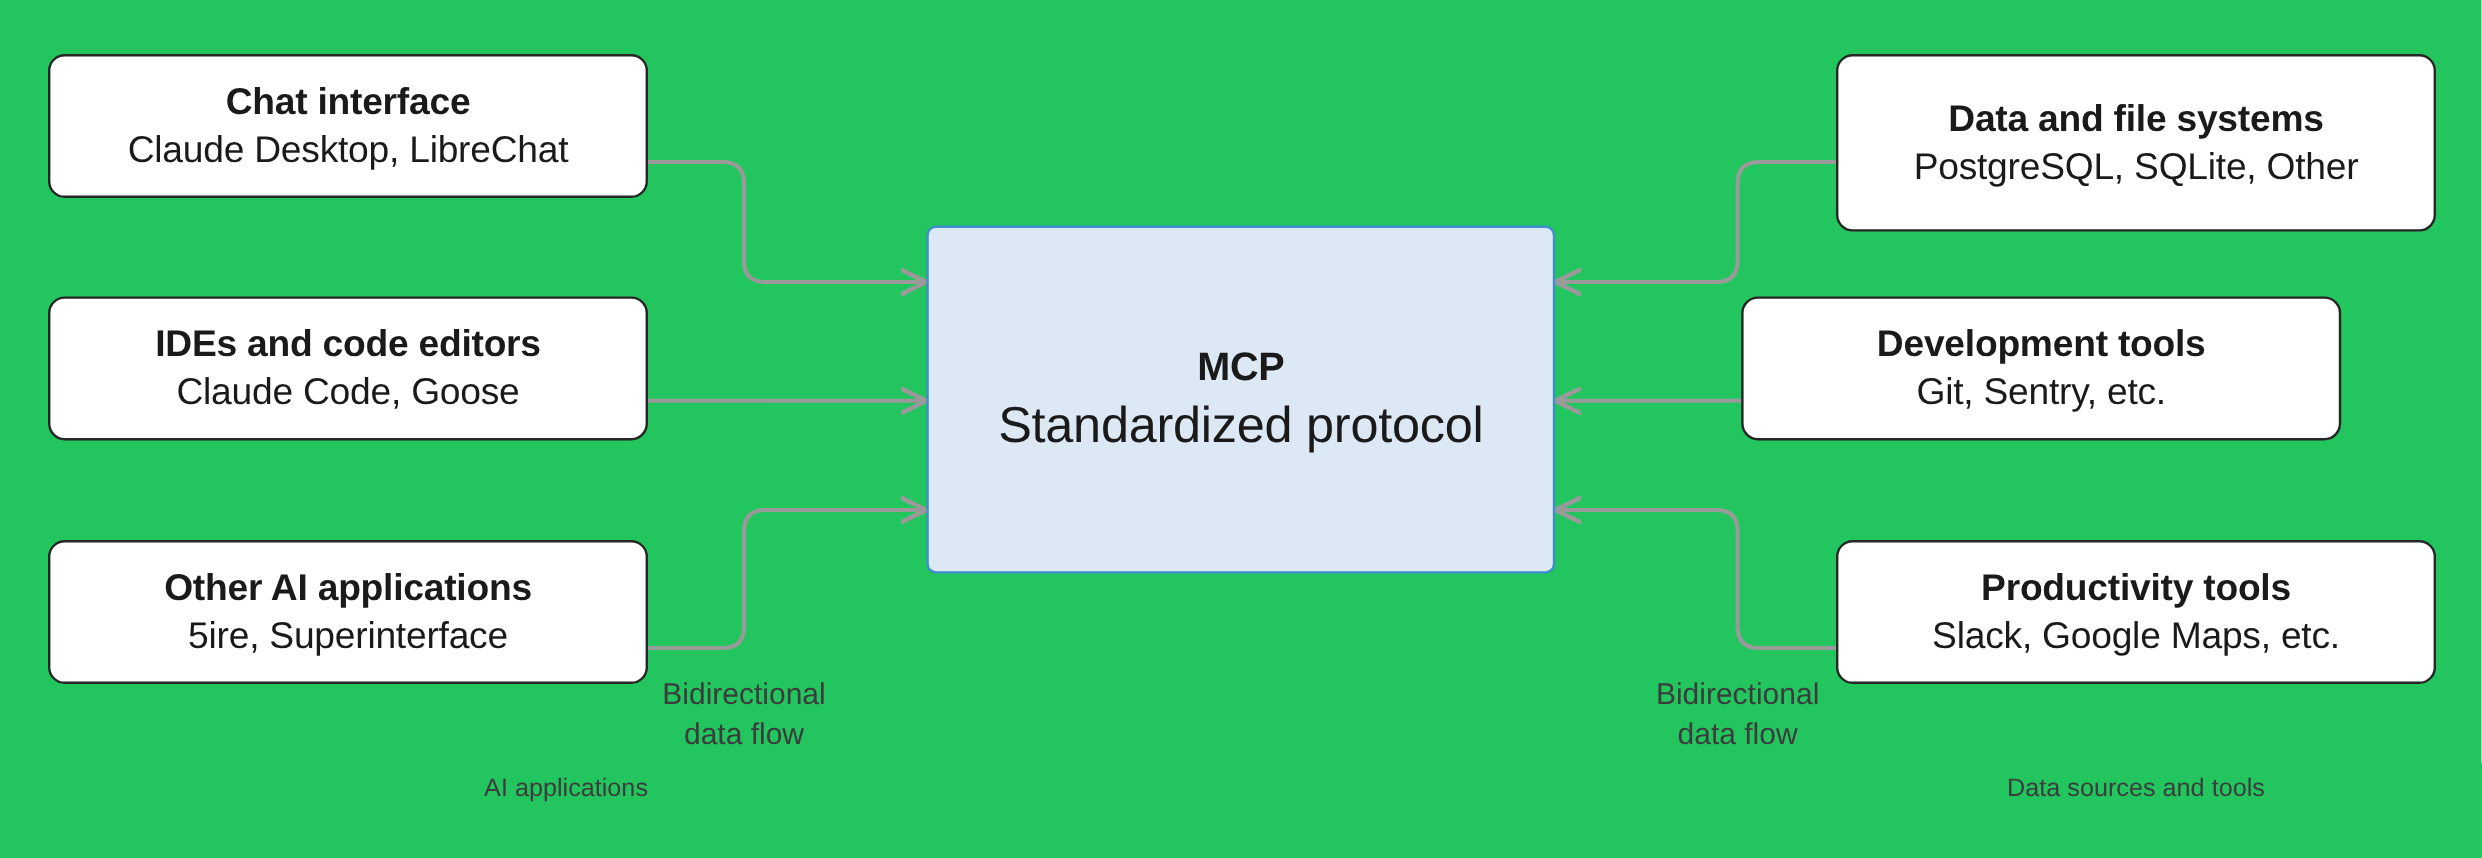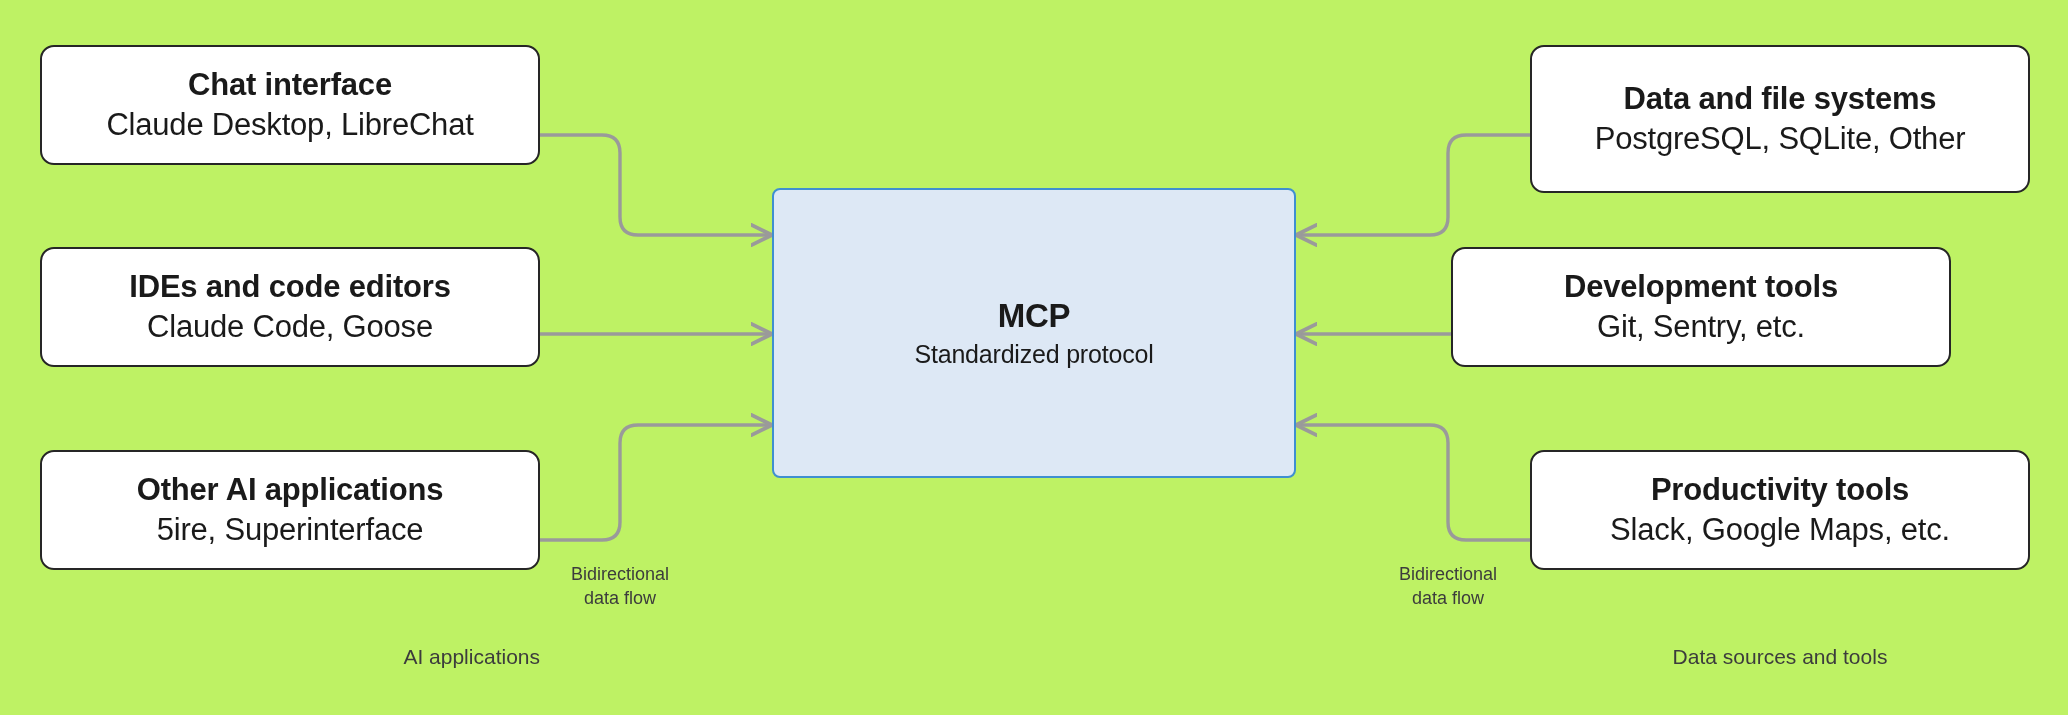--- a/index.html
+++ b/index.html
@@ -8,21 +8,21 @@
     background: #ffffff;
   }
   body {
     font-family: "Liberation Sans", sans-serif;
     color: #1a1a1a;
   }
   #canvas {
     position: relative;
     width: 2068px;
     height: 715px;
-    background: #bef264;
+    background: #22c55e;
     overflow: hidden;
   }
   svg.connectors {
     position: absolute;
     left: 0;
     top: 0;
     width: 2068px;
     height: 715px;
     pointer-events: none;
   }
@@ -54,25 +54,25 @@
     white-space: nowrap;
     margin-top: 2px;
   }
   .node.center {
     background: #dde8f5;
     border: 2.5px solid #3f8fd0;
     border-radius: 8px;
     text-align: right;
   }
   .node.center .title { font-size: 33px; }
-  .node.center .subtitle { font-size: 25px; }
+  .node.center .subtitle { font-size: 42px; }
 
   .flow-label {
     position: absolute;
-    font-size: 18px;
+    font-size: 25px;
     line-height: 1.32;
     color: #3c3c3c;
     text-align: center;
     white-space: pre-line;
   }
   .group-label {
     position: absolute;
     font-size: 21px;
     color: #3c3c3c;
     text-align: center;

